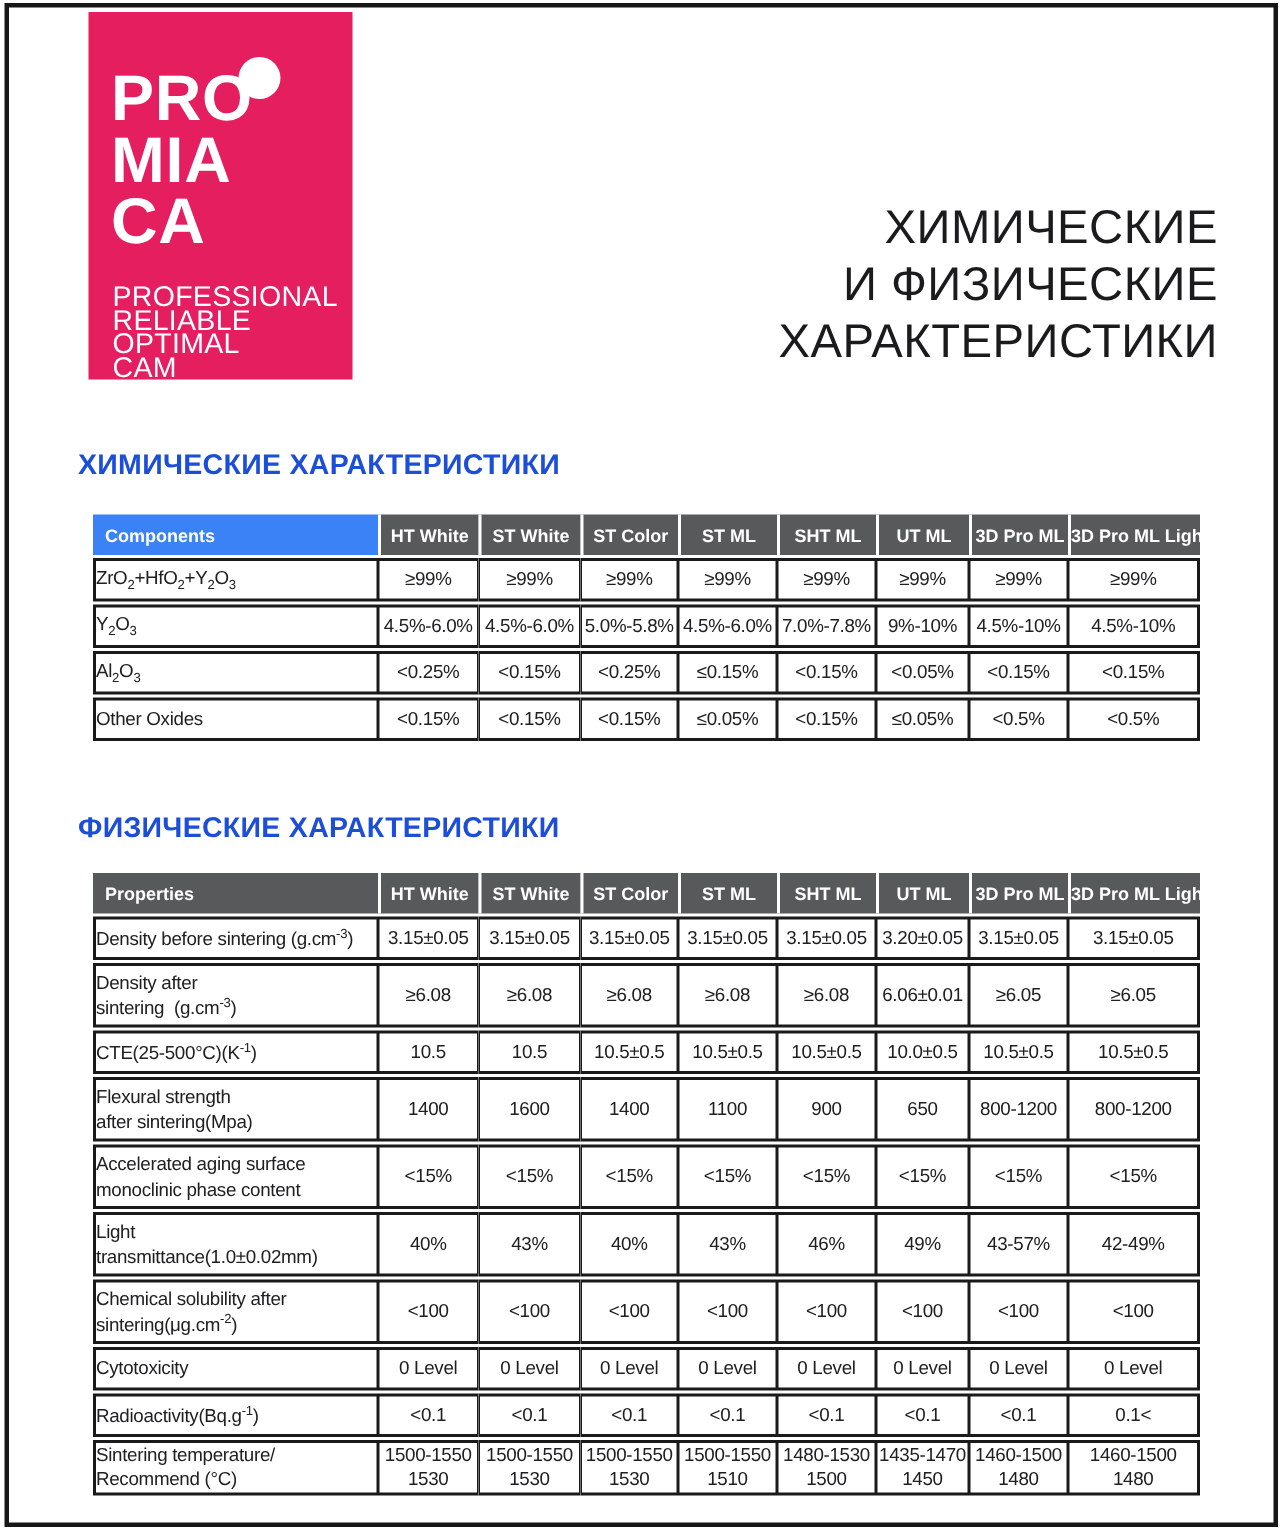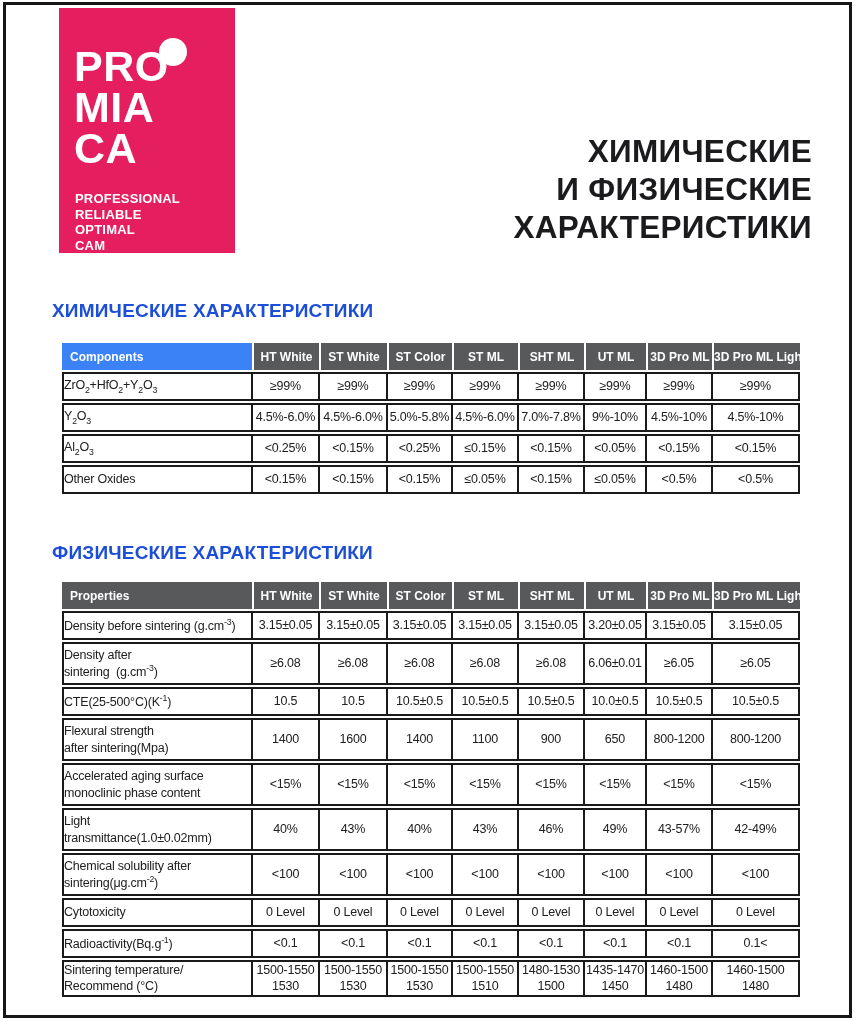--- a/index.html
+++ b/index.html
@@ -26,28 +26,28 @@
     position: absolute; left: 100px; top: 30px; width: 28px; height: 28px;
     border-radius: 50%; background: #fff;
   }
   .logo-words {
     position: absolute; left: 15px; top: 38px;
     color: #fff; font-weight: 700; font-size: 43px; line-height: 41px;
     letter-spacing: 0.5px;
   }
   .logo-tagline {
     position: absolute; left: 16px; top: 183px;
-    color: #fff; font-weight: 700; font-size: 13px; line-height: 15.5px;
+    color: #fff; font-weight: 400; font-size: 19px; line-height: 15.5px;
     letter-spacing: 0.2px;
   }
 
   
   .doc-title {
     position: absolute; top: 132px; right: 45px;
-    text-align: right; font-weight: 700; font-size: 31.5px; line-height: 38px;
+    text-align: right; font-weight: 400; font-size: 31.5px; line-height: 38px;
     color: #1b1b1d; letter-spacing: 0.3px;
   }
 
   
   .sec-h {
     position: absolute; left: 52px;
     font-size: 19px; font-weight: 800; color: #1d4ed8; letter-spacing: 0.2px;
     white-space: nowrap;
   }
   .chem-h { top: 300px; }

